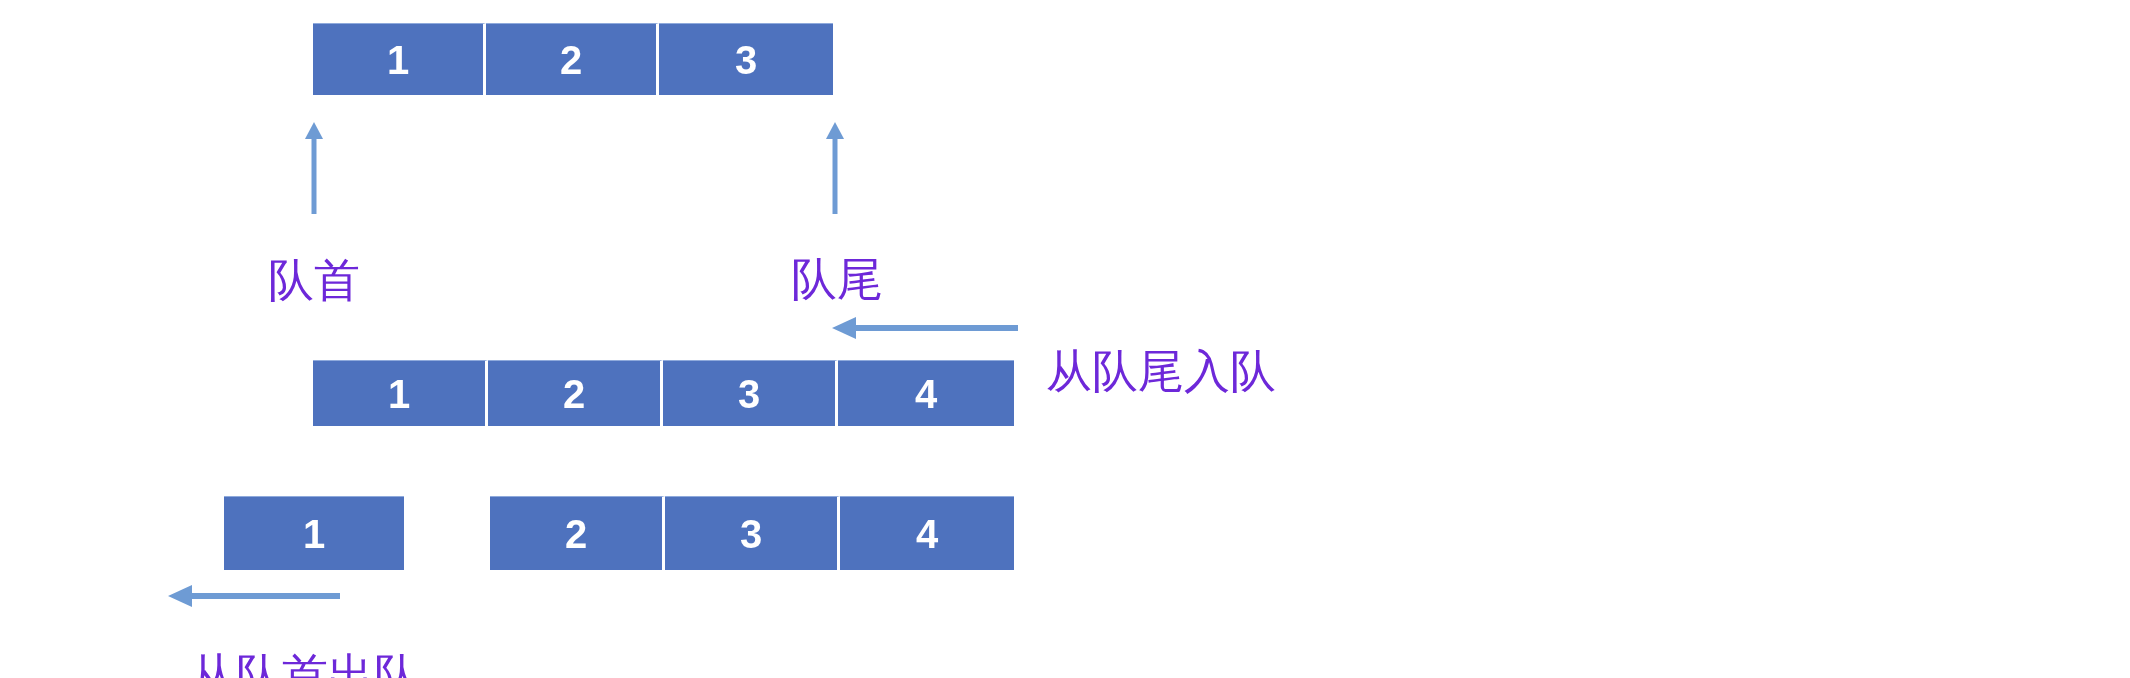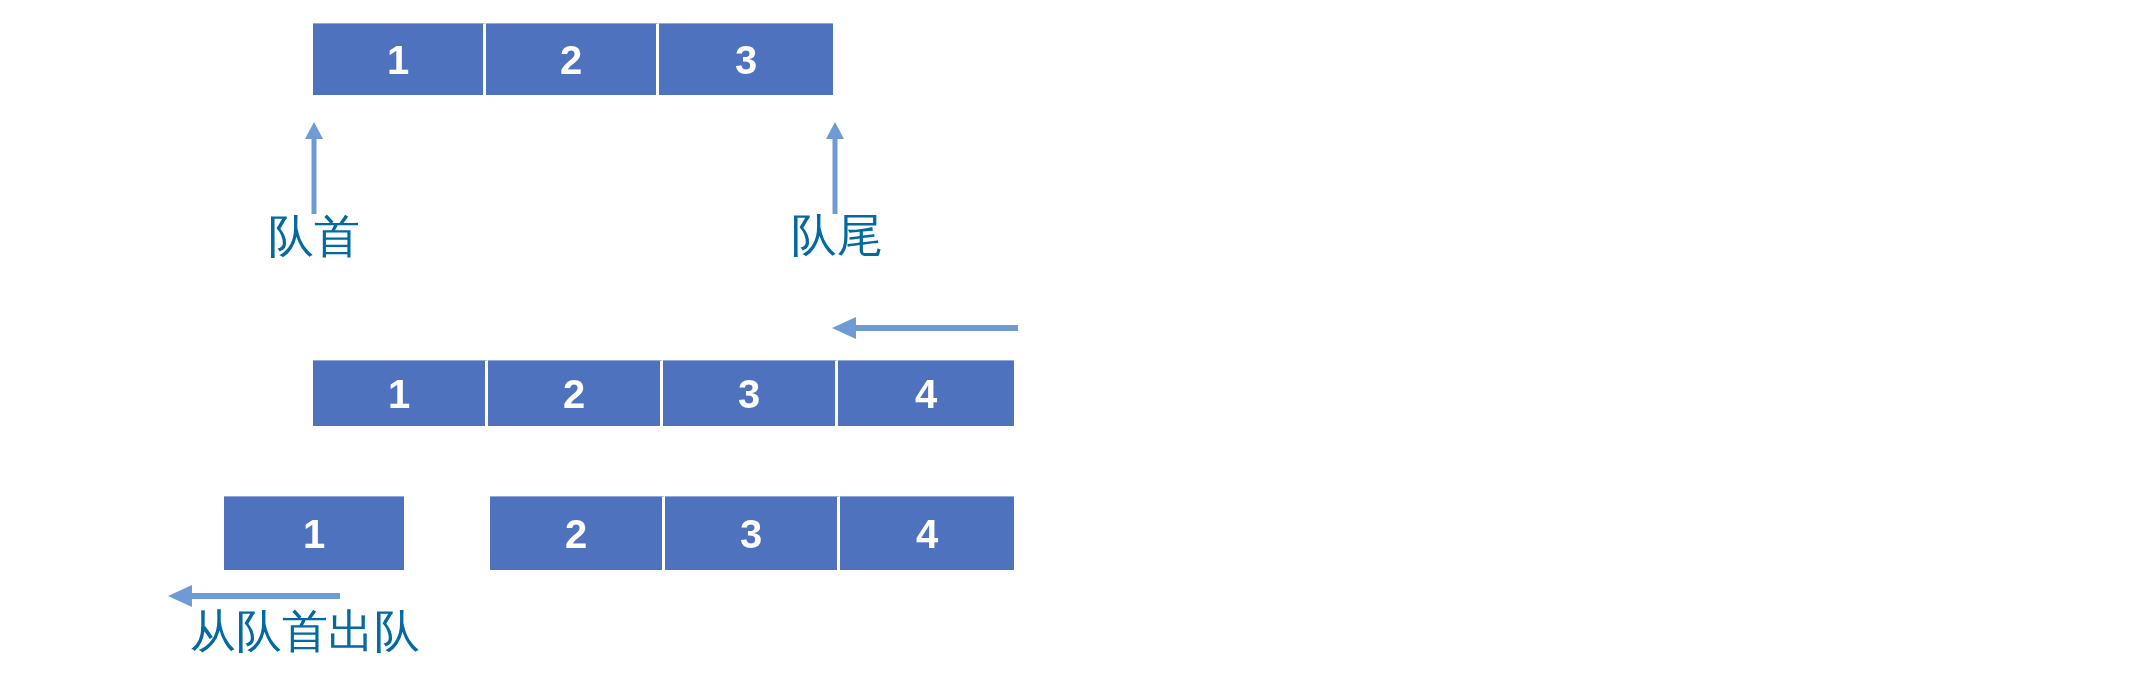--- a/index.html
+++ b/index.html
@@ -43,25 +43,26 @@
   }
   .queue-group {
     position: absolute;
     display: flex;
     flex-direction: row;
   }
 
   
   .cn-label {
     position: absolute;
-    color: #0369a1;
+    color: #6d28d9;
     font-size: 46px;
     line-height: 1;
     white-space: nowrap;
     font-family: "DejaVu Sans", "Liberation Sans", sans-serif;
+    margin-top: 44px;
   }
 
   
   .arrow-svg {
     position: absolute;
     overflow: visible;
   }
 </style>
 </head>
 <body>
@@ -83,20 +84,21 @@
   <svg class="arrow-svg" style="left:824px; top:122px;" width="22" height="92" viewBox="0 0 22 92">
     <line x1="11" y1="92" x2="11" y2="14" stroke="#6E9BD4" stroke-width="5"></line>
     <polygon points="11,0 2,17 20,17" fill="#6E9BD4"></polygon>
   </svg>
   <div class="cn-label" style="left:791px; top:212px;">队尾</div>
 
   <svg class="arrow-svg" style="left:832px; top:316px;" width="186" height="24" viewBox="0 0 186 24">
     <line x1="186" y1="12" x2="22" y2="12" stroke="#6E9BD4" stroke-width="6"></line>
     <polygon points="0,12 24,1 24,23" fill="#6E9BD4"></polygon>
   </svg>
+  <div class="cn-label" style="left:1046px; top:304px;">从队尾入队</div>
 
   <div class="queue-row" style="left:313px; top:360px; width:701px; height:66px;">
     <div class="queue-cell" style="width:175px;height:66px;">1</div>
     <div class="queue-cell" style="width:175px;height:66px;">2</div>
     <div class="queue-cell" style="width:175px;height:66px;">3</div>
     <div class="queue-cell last" style="width:176px;height:66px;">4</div>
   </div>
 
   <div class="queue-group" style="left:224px; top:496px; width:180px; height:74px;">
     <div class="queue-cell last" style="width:180px;height:74px;">1</div>

